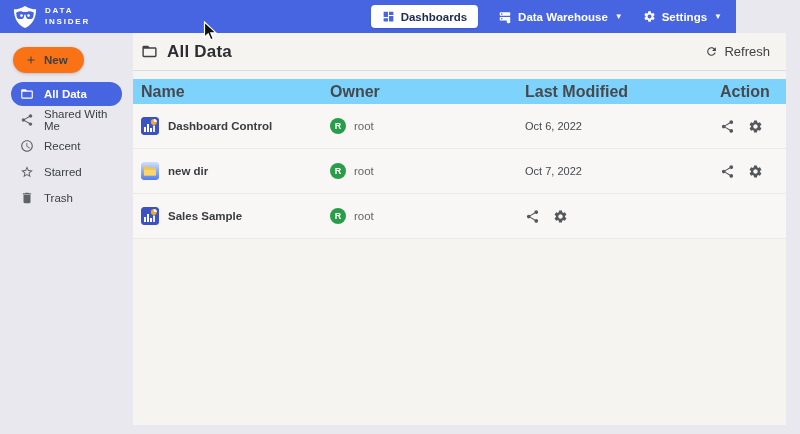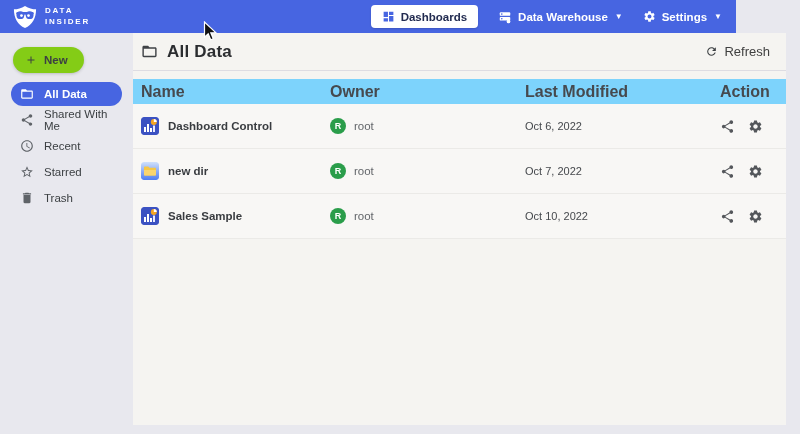--- a/index.html
+++ b/index.html
@@ -28,21 +28,21 @@
     box-shadow:0 1px 2px rgba(0,0,0,.15);
   }
   .nav-btn-dashboards span { color:#222b50; font-size:11.5px; font-weight:bold; }
   .nav-item { display:flex; align-items:center; gap:6px; color:#fff; font-size:11.5px; font-weight:bold; cursor:pointer; }
   .chev { font-size:8px; color:#fff; margin-left:1px; }
 
   
   .sidebar { position:absolute; top:33px; left:0; width:133px; bottom:0; }
   .btn-new {
     display:inline-flex; align-items:center; gap:7px;
-    margin:14px 0 0 13px; background:#84cc16; border-radius:17px;
+    margin:14px 0 0 13px; background:#f97316; border-radius:17px;
     padding:7px 16px 7px 12px; box-shadow:0 1px 3px rgba(60,64,67,.25);
     font-size:11.5px; font-weight:bold; color:#3c4043; cursor:pointer;
   }
   .side-list { margin-top:9px; }
   .side-item {
     display:flex; align-items:center; gap:10px;
     height:24px; margin:2px 11px; padding:0 9px;
     font-size:11.5px; color:#3c4043; border-radius:13px; cursor:pointer;
   }
   .side-item .si-icon { width:14px; height:14px; fill:#5f6368; flex:none; }
@@ -294,21 +294,20 @@
             <path d="M12.8 5 L12.8 2 A3 3 0 0 1 15.8 5 Z" fill="#ffffff"></path>
           </svg>
 
         </span>
         <span>Sales Sample</span>
       </div>
       <div class="cell-owner">
         <span class="avatar">R</span>
         <span>root</span>
       </div>
-      <div class="cell-date">Oct 10, 2022</div>
       <div class="cell-action">
         <svg width="15" height="15" viewBox="0 0 24 24">
           <path d="M18 16.08c-.76 0-1.44.3-1.96.77L8.91 12.7c.05-.23.09-.46.09-.7s-.04-.47-.09-.7l7.05-4.11c.54.5 1.25.81 2.04.81 1.66 0 3-1.34 3-3s-1.34-3-3-3-3 1.34-3 3c0 .24.04.47.09.7L8.04 9.81C7.5 9.31 6.79 9 6 9c-1.66 0-3 1.34-3 3s1.34 3 3 3c.79 0 1.5-.31 2.04-.81l7.12 4.16c-.05.21-.08.43-.08.65 0 1.61 1.31 2.92 2.92 2.92 1.61 0 2.92-1.31 2.92-2.92s-1.31-2.92-2.92-2.92z"></path>
         </svg>
         <svg width="15" height="15" viewBox="0 0 24 24">
           <path d="M19.14 12.94c.04-.3.06-.61.06-.94 0-.32-.02-.64-.07-.94l2.03-1.58c.18-.14.23-.41.12-.61l-1.92-3.32c-.12-.22-.37-.29-.59-.22l-2.39.96c-.5-.38-1.03-.7-1.62-.94l-.36-2.54c-.04-.24-.24-.41-.48-.41h-3.84c-.24 0-.43.17-.47.41l-.36 2.54c-.59.24-1.13.57-1.62.94l-2.39-.96c-.22-.08-.47 0-.59.22L2.74 8.87c-.12.21-.08.47.12.61l2.03 1.58c-.05.3-.09.63-.09.94s.02.64.07.94l-2.03 1.58c-.18.14-.23.41-.12.61l1.92 3.32c.12.22.37.29.59.22l2.39-.96c.5.38 1.03.7 1.62.94l.36 2.54c.05.24.24.41.48.41h3.84c.24 0 .44-.17.47-.41l.36-2.54c.59-.24 1.13-.56 1.62-.94l2.39.96c.22.08.47 0 .59-.22l1.92-3.32c.12-.22.07-.47-.12-.61l-2.01-1.58zM12 15.6c-1.98 0-3.6-1.62-3.6-3.6s1.62-3.6 3.6-3.6 3.6 1.62 3.6 3.6-1.62 3.6-3.6 3.6z"></path>
         </svg>
       </div>
     </div>
   </div>

